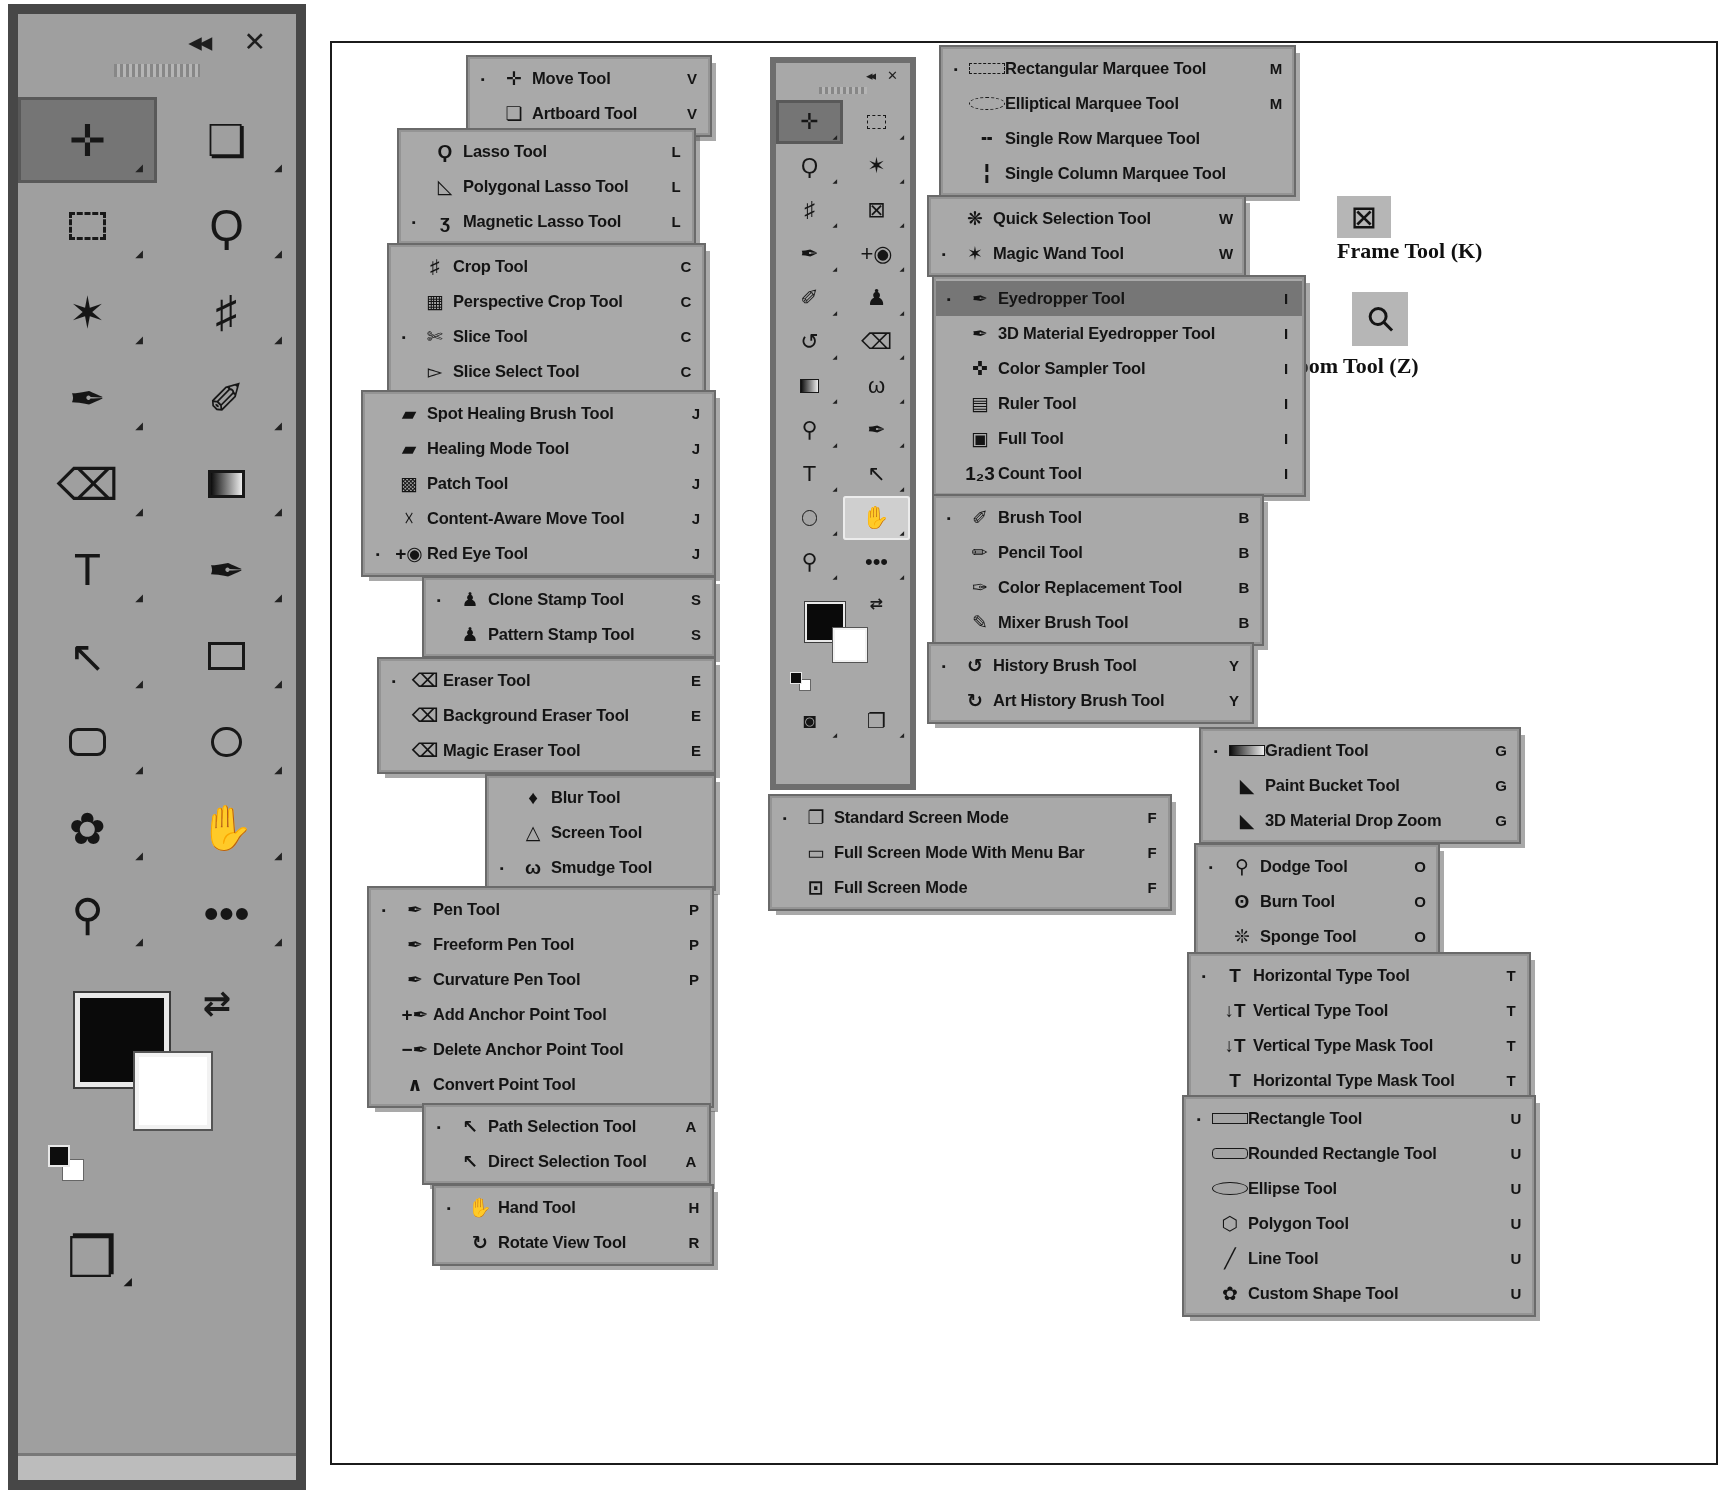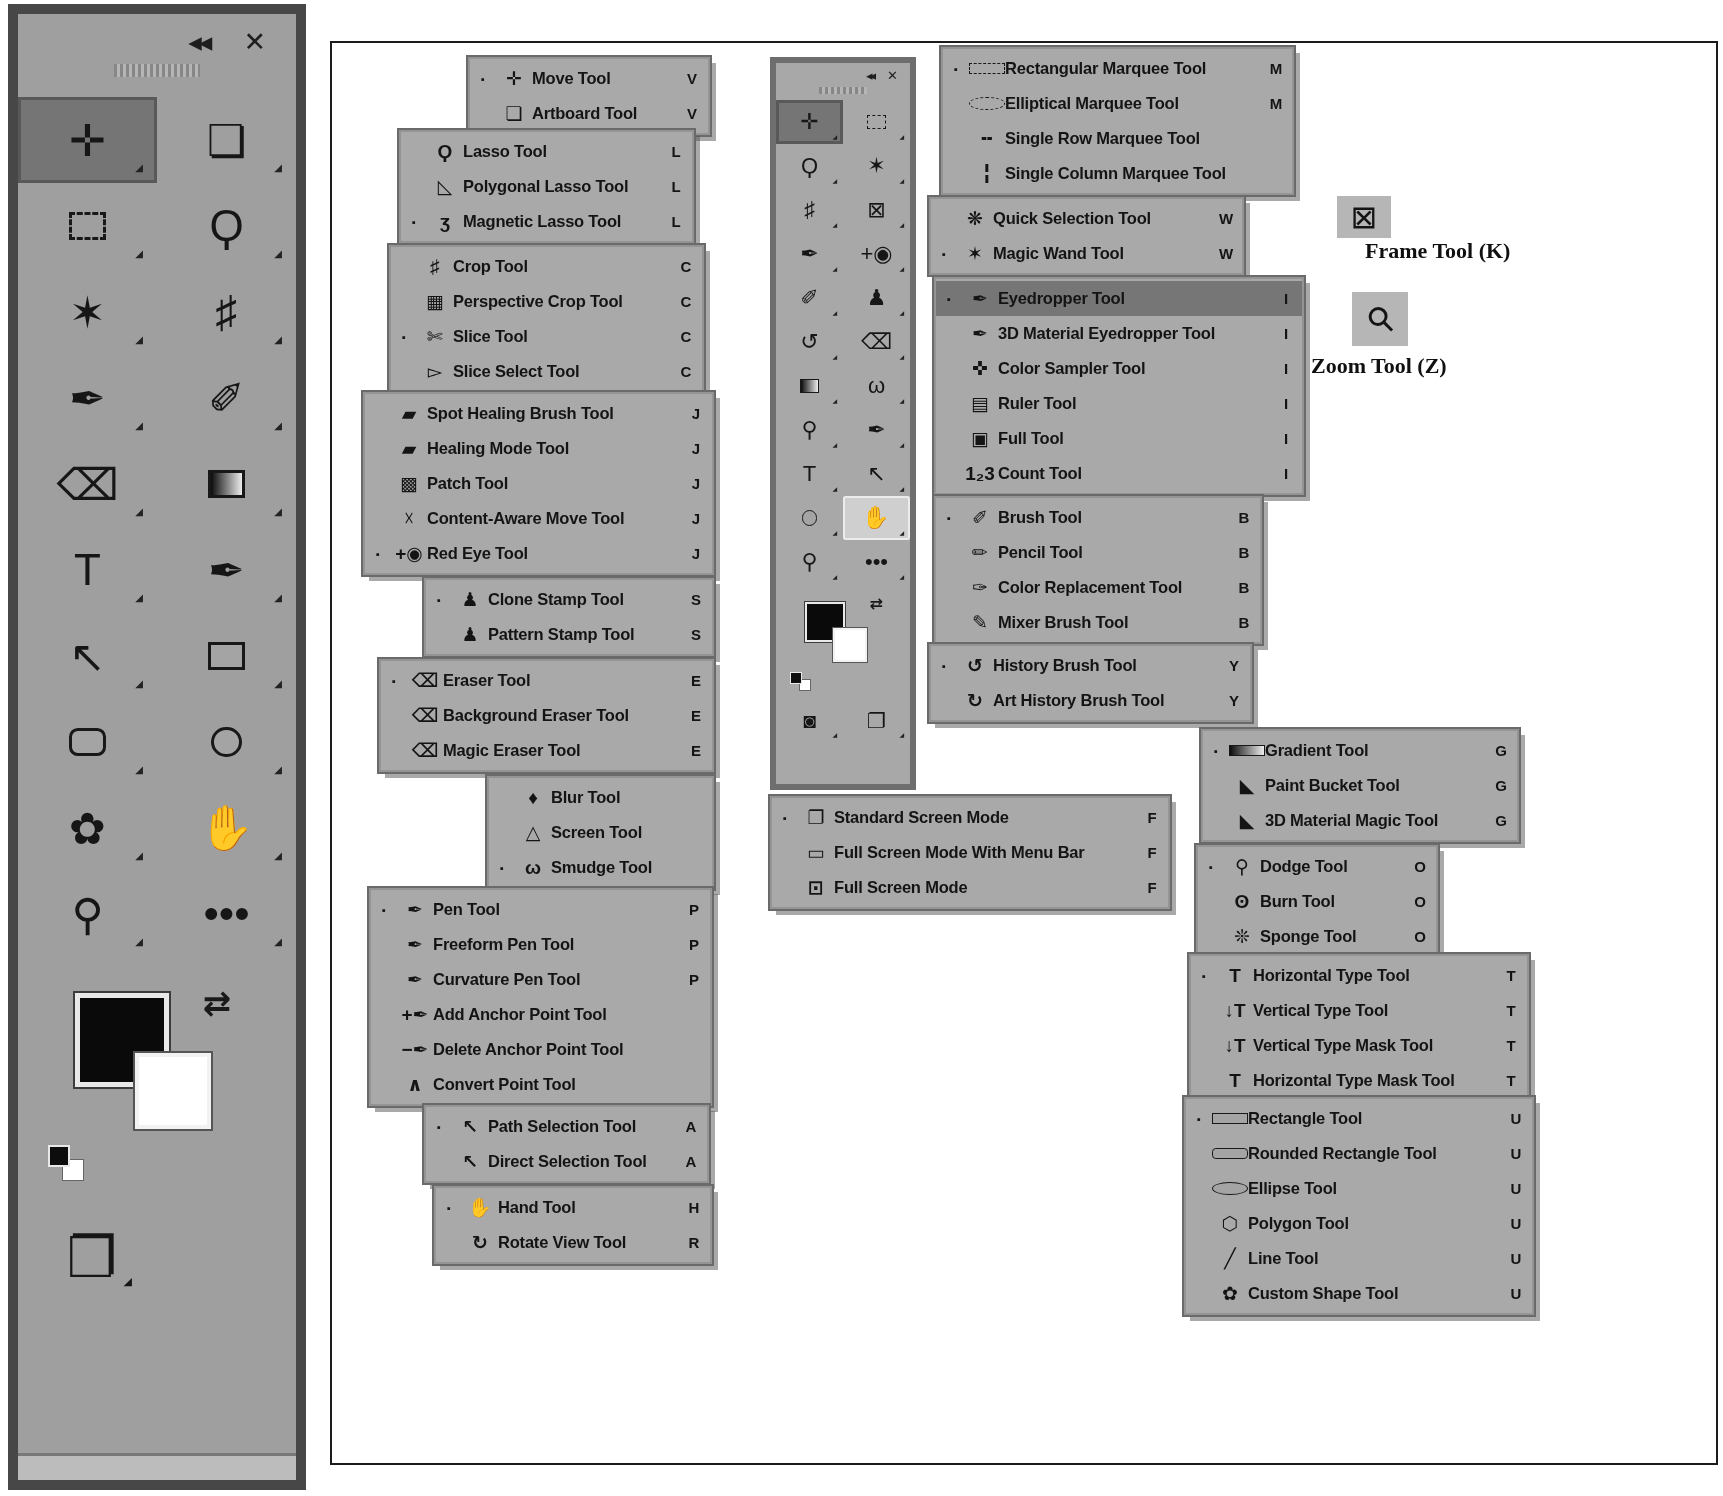--- a/index.html
+++ b/index.html
@@ -84,21 +84,21 @@
   .css-rounded-rectangle{background:#a4a4a4;border-radius:.2em;}
   .css-ellipse{border-radius:50%;width:.7em;height:.7em;background:#a4a4a4;}
 
   
   .tag-box{position:absolute;background:#b6b6b6;display:flex;align-items:center;justify-content:center;
            color:#141414;z-index:2;}
   .frame-box{left:1337px;top:196px;width:54px;height:42px;font-size:32px;}
   .zoom-box{left:1352px;top:292px;width:56px;height:54px;font-size:34px;}
   .zoom-box .icon{transform:rotate(-45deg);}
   .tag-label{position:absolute;font-family:"Liberation Serif","DejaVu Serif",serif;
-             font-weight:700;font-size:22px;color:#101010;z-index:2;white-space:nowrap;margin-left:28px;}
+             font-weight:700;font-size:22px;color:#101010;z-index:2;white-space:nowrap;}
   .frame-label{left:1337px;top:238px;}
   .zoom-label{left:1283px;top:353px;}
 </style>
 </head>
 <body>
 
 <div id="stage">
 
   <div class="canvas"></div>
 
@@ -646,21 +646,21 @@
       </div>
       <div class="mrow">
         <span class="mark"></span>
         <span class="icon">◣</span>
         <span class="lbl">Paint Bucket Tool</span>
         <span class="sc">G</span>
       </div>
       <div class="mrow">
         <span class="mark"></span>
         <span class="icon">◣</span>
-        <span class="lbl">3D Material Magic Tool</span>
+        <span class="lbl">3D Material Drop Zoom</span>
         <span class="sc">G</span>
       </div>
     </div>
     <div class="menu" style="left: 1196px; top: 845px; width: 238px;">
       <div class="mrow">
         <span class="mark">▪</span>
         <span class="icon">⚲</span>
         <span class="lbl">Dodge Tool</span>
         <span class="sc">O</span>
       </div>

